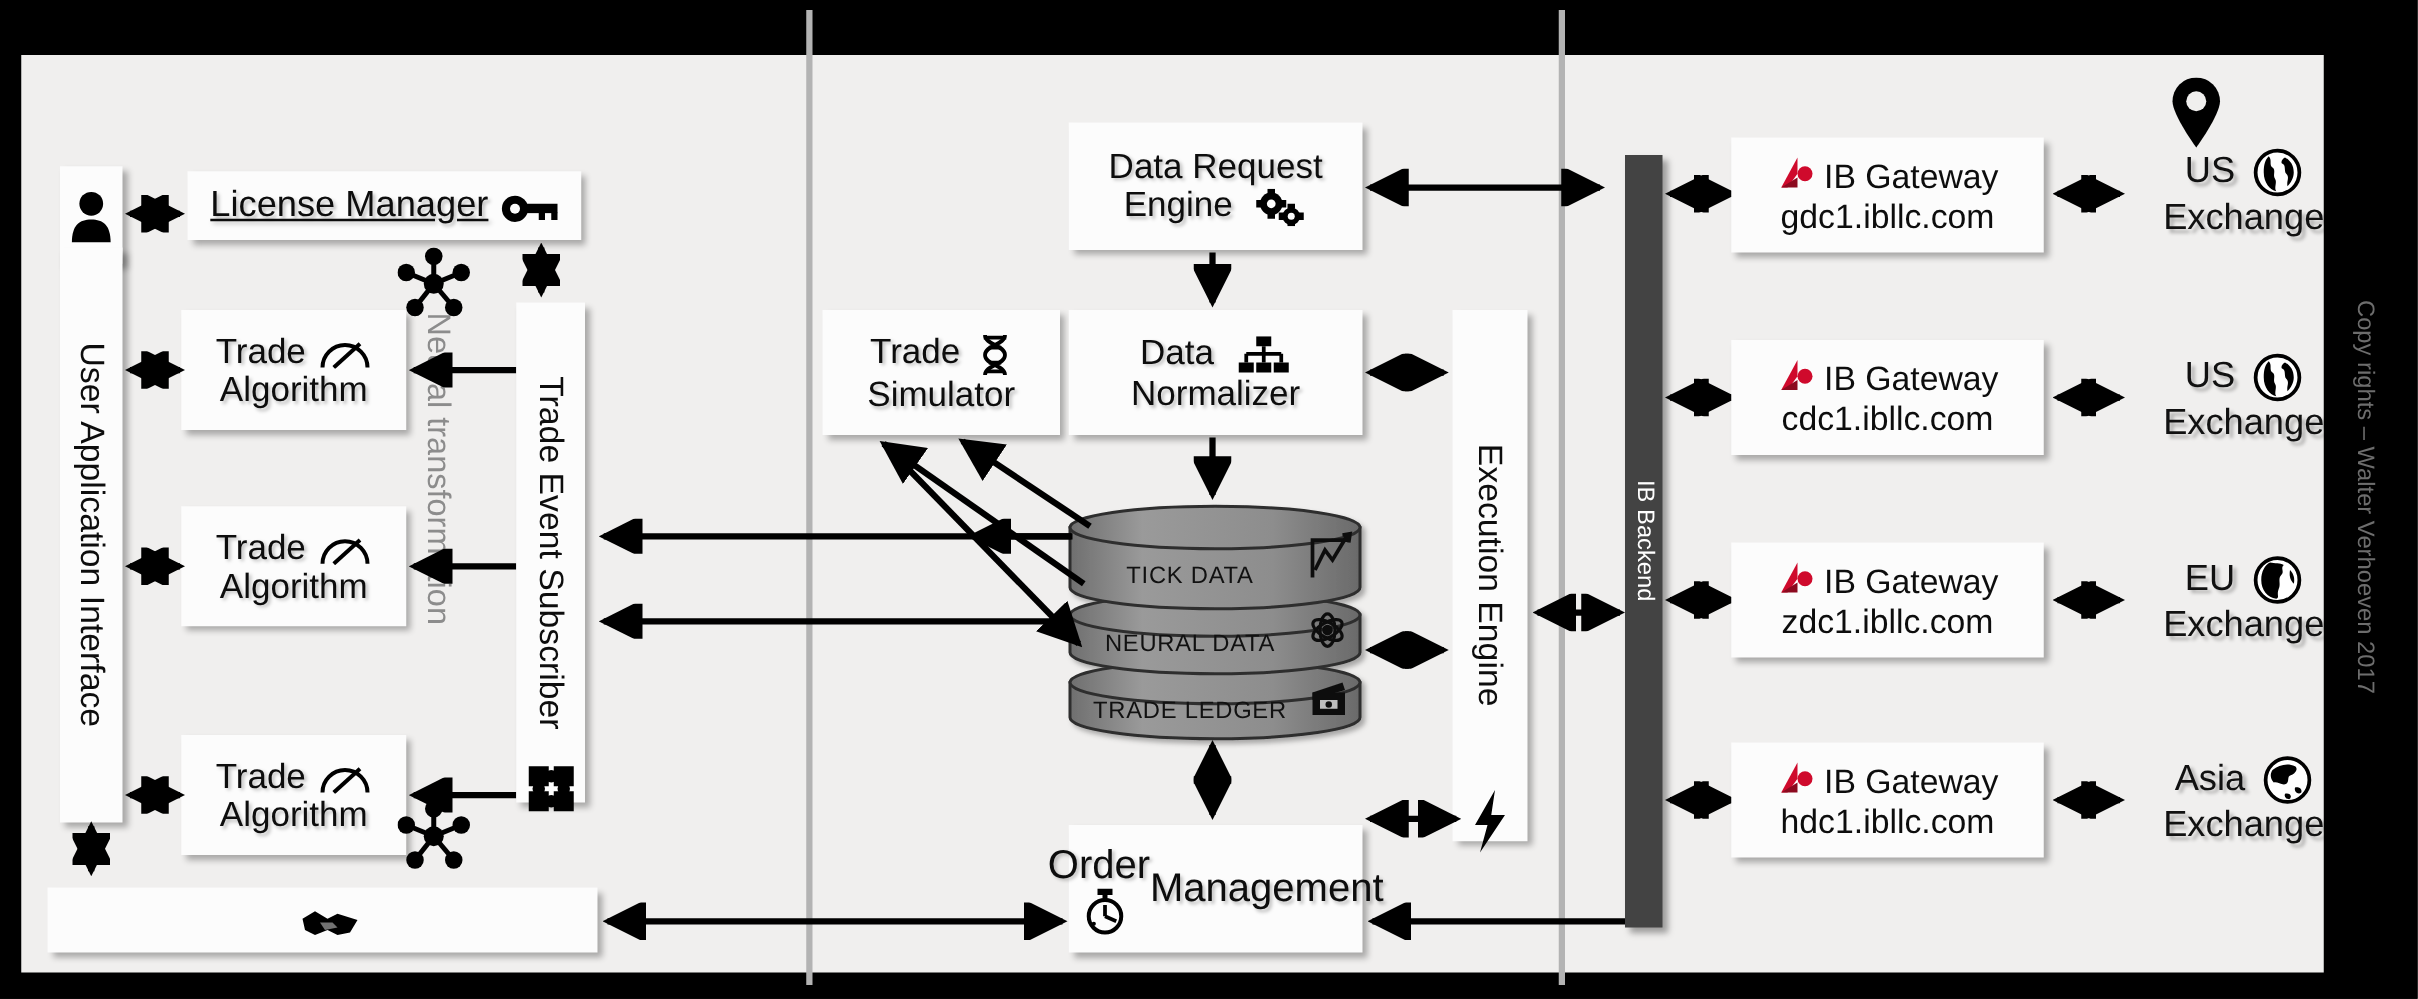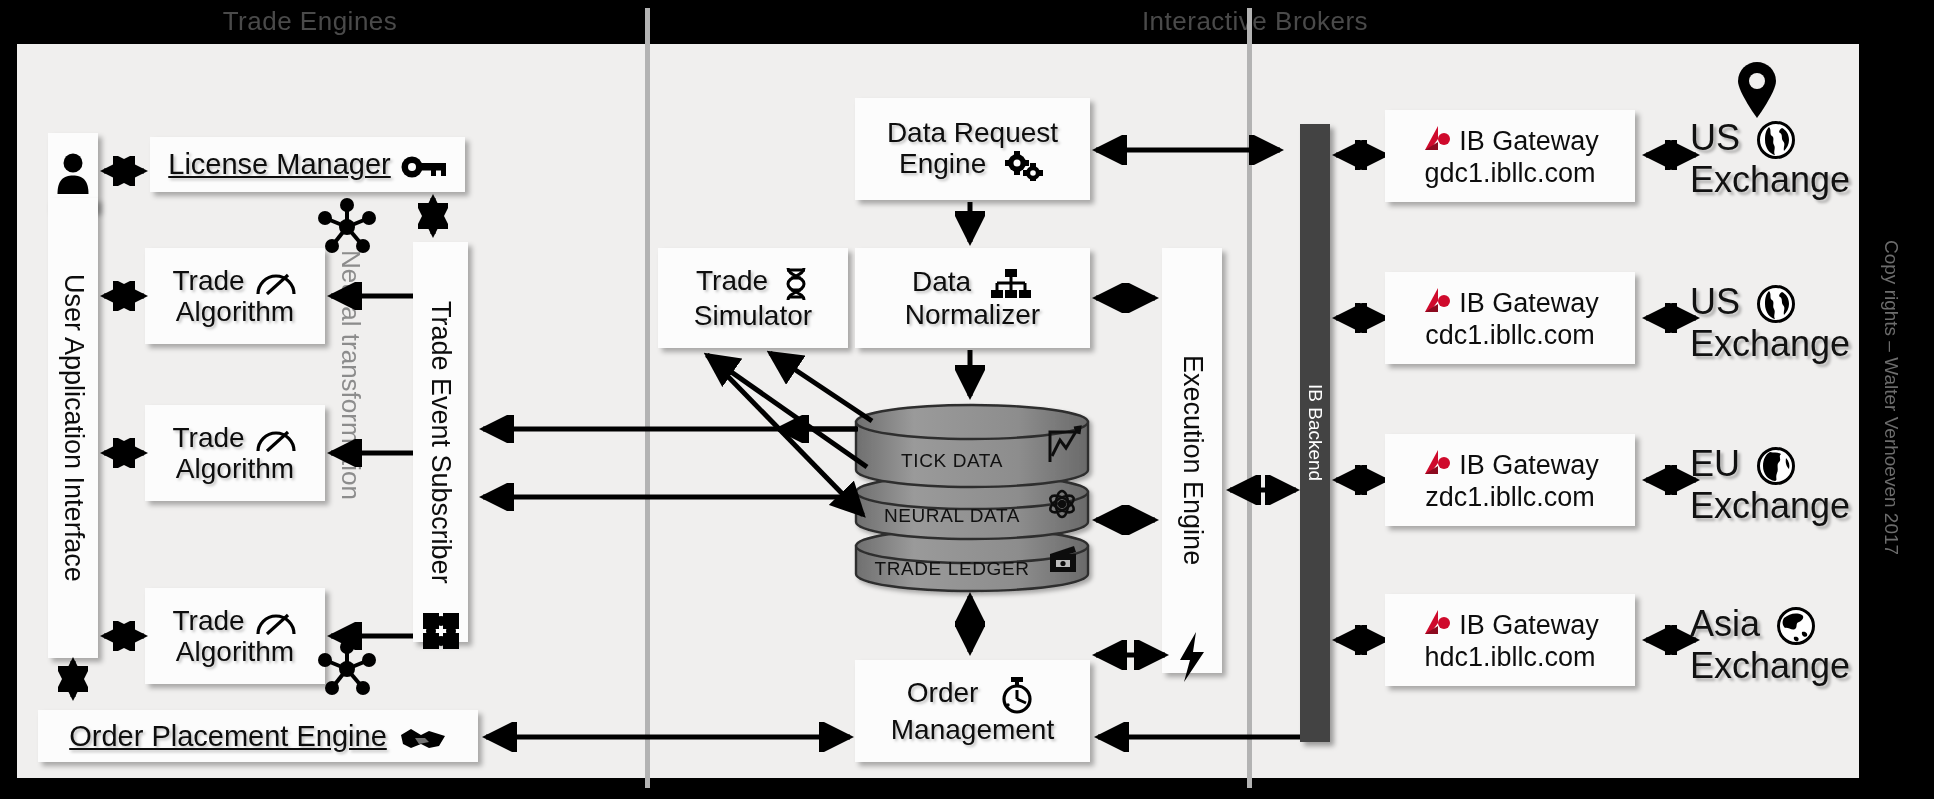--- a/index.html
+++ b/index.html
@@ -55,22 +55,22 @@
   .copyright{
     position:absolute;writing-mode:vertical-rl;white-space:nowrap;
     color:#6d6d6d;font-size:19px;
   }
 
   
   .arr{position:absolute;}
 
   
   .plain{
-    position:absolute;color:#111;
-    font-size:36px;line-height:1.12;white-space:nowrap;
+    position:absolute;text-align:center;color:#111;
+    font-size:29px;line-height:1.12;white-space:nowrap;
     text-shadow:3px 3px 3px rgba(0,0,0,.28);
   }
 
   
   .db-stack{position:absolute;}
   .db-label{
     position:absolute;font-size:19px;color:#111;letter-spacing:.6px;
     white-space:nowrap;text-align:center;
   }
 
@@ -94,23 +94,21 @@
         <stop offset="25%" stop-color="#9a9a9a"></stop>
         <stop offset="70%" stop-color="#8d8d8d"></stop>
         <stop offset="100%" stop-color="#6a6a6a"></stop>
       </linearGradient>
       <filter id="sh" x="-25%" y="-25%" width="160%" height="160%">
         <feDropShadow dx="3" dy="3" stdDeviation="2" flood-color="#000" flood-opacity=".3"></feDropShadow>
       </filter>
     </defs>
   </svg>
 
-  <div class="col-head" style="left:100px;width:420px;">Trade Engines</div>
   <div class="col-head" style="left:590px;width:420px;margin-top:40px;">Server modules</div>
-  <div class="col-head" style="left:1050px;width:410px;">Interactive Brokers</div>
 
   <div class="canvas"></div>
 
   <div class="divider" style="left:645px;"></div>
   <div class="divider" style="left:1247px;"></div>
 
   <div class="box" style="left:48px;top:133px;width:50px;height:78px;">
     <svg width="36" height="44" viewBox="0 0 36 44">
       <circle cx="18" cy="13" r="9.5" fill="#000"></circle>
       <path d="M2.5 44 C2.5 30 8.5 25.5 18 25.5 C27.5 25.5 33.5 30 33.5 44 z" fill="#000"></path>
@@ -230,21 +228,20 @@
       <rect x="5" y="25" width="16" height="16"></rect>
         <rect x="25" y="25" width="16" height="16"></rect>
       <circle cx="23" cy="13" r="5"></circle>
         <circle cx="13" cy="23" r="5"></circle>
       <circle cx="33" cy="23" r="5"></circle>
         <circle cx="23" cy="33" r="5"></circle>
     </g>
   </svg>
 
   <div class="box shadow-txt" style="left:38px;top:710px;width:440px;height:52px;font-size:29px;">
-    <span class="txt">Order Placement Engine</span>
     <svg class="ico" width="48" height="28" viewBox="0 0 48 28" style="margin-left:12px;margin-top:4px;">
       <path d="M2 11 L12 5 L22 11 L30 7 L46 12 L40 22 L30 24 L22 20 L12 24 L4 20 z" fill="#000"></path>
       <path d="M16 14 L26 14 L30 18 L20 20 z" fill="#fcfcfc" opacity=".45"></path>
     </svg>
   </div>
 
   <div class="box shadow-txt" style="left:855px;top:98px;width:235px;height:102px;font-size:28px;flex-direction:column;">
     <div>Data Request</div>
     <div><span>Engine</span>
       <svg class="ico" width="44" height="30" viewBox="0 0 44 30" style="margin-left:8px;">
@@ -377,21 +374,21 @@
     <line x1="15" y1="6" x2="15" y2="62" stroke="#000" stroke-width="5" marker-end="url(#ah)" marker-start="url(#ahs)"></line>
   </svg>
 
   <div class="vbox" style="left:1162px;top:248px;width:60px;height:425px;">
     <span>Execution Engine</span>
   </div>
   <svg class="arr" style="left:1174px;top:630px;" width="36" height="54">
     <path d="M22 2 L6 30 L16 30 L10 52 L30 22 L19 22 z" fill="#000"></path>
   </svg>
 
-  <div class="box shadow-txt" style="left:855px;top:660px;width:235px;height:102px;font-size:28px;flex-direction:column;">
+  <div class="box shadow-txt" style="left:855px;top:660px;width:235px;height:102px;font-size:32px;">
     <div><span>Order</span>
       <svg class="ico" width="42" height="38" viewBox="0 0 42 38" style="margin-left:10px;">
         <circle cx="21" cy="23" r="13" stroke="#000" stroke-width="3.2" fill="none"></circle>
         <rect x="15" y="1" width="12" height="5" fill="#000"></rect>
         <rect x="19" y="5" width="4" height="5" fill="#000"></rect>
         <line x1="21" y1="23" x2="21" y2="14" stroke="#000" stroke-width="3"></line>
         <line x1="21" y1="23" x2="30" y2="27" stroke="#000" stroke-width="3"></line>
         <circle cx="12" cy="29" r="1.7" fill="#000"></circle>
       </svg></div>
     <div>Management</div>

